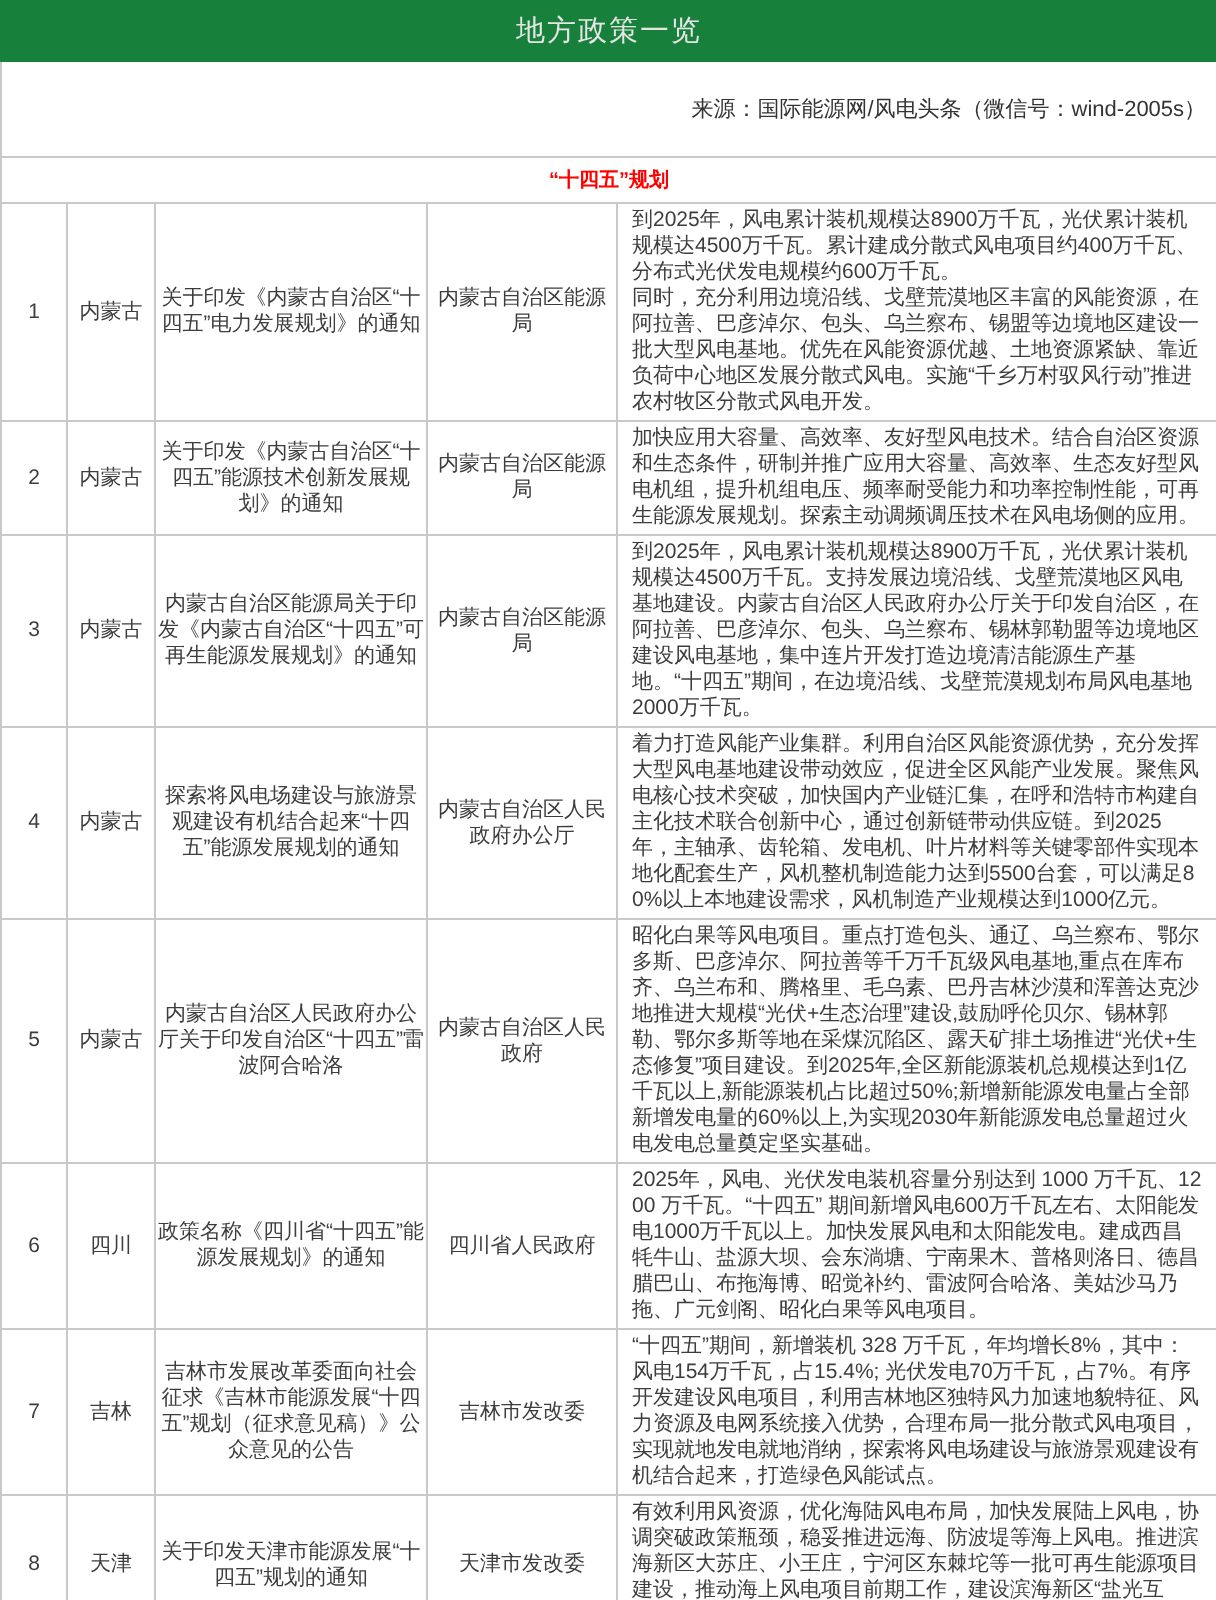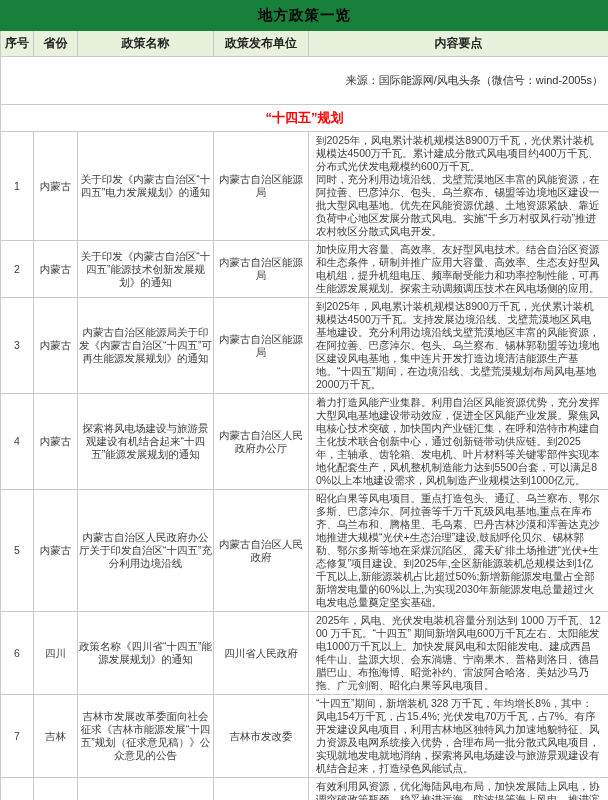--- a/index.html
+++ b/index.html
@@ -19,23 +19,23 @@
   }
   td, th {
     border: 1px solid #c9c9c9;
     box-sizing: border-box;
     word-break: break-all;
   }
   
   .title-row td {
     background: #17813c;
     border: 1px solid #17813c;
-    color: #000000;
+    color: #e5e5e5;
     font-size: 14.5px;
-    font-weight: bold;
+    font-weight: normal;
     text-align: center;
     height: 30px;
     letter-spacing: 1px;
   }
   
   .head-row th {
     background: #e8f1db;
     color: #222222;
     font-size: 12px;
     font-weight: bold;
@@ -47,21 +47,21 @@
   .source-row td {
     text-align: right;
     font-size: 11px;
     color: #333333;
     padding: 16px 5px;
     background: #ffffff;
   }
   
   .section-row td {
     text-align: center;
-    font-size: 13px;
+    font-size: 10px;
     font-weight: bold;
     padding: 4px 2px;
     background: #ffffff;
   }
   
   tbody td {
     font-size: 10.5px;
     color: #3d3d3d;
     line-height: 13px;
   }
@@ -86,27 +86,20 @@
       <col style="width:33px">
       <col style="width:44px">
       <col style="width:136px">
       <col style="width:95px">
       <col style="width:300px">
     </colgroup>
     <thead>
       <tr class="title-row">
         <td colspan="5">地方政策一览</td>
       </tr>
-      <tr class="head-row">
-        <th>序号</th>
-        <th>省份</th>
-        <th>政策名称</th>
-        <th>政策发布单位</th>
-        <th>内容要点</th>
-      </tr>
       <tr class="source-row">
         <td colspan="5">来源：国际能源网/风电头条（微信号：wind-2005s）</td>
       </tr>
       <tr class="section-row">
         <td colspan="5">
           <span style="color: rgb(254, 0, 0);">“十四五”规划</span>
         </td>
       </tr>
     </thead>
     <tbody>
@@ -128,36 +121,36 @@
           <td class="c-content">
             <p>加快应用大容量、高效率、友好型风电技术。结合自治区资源和生态条件，研制并推广应用大容量、高效率、生态友好型风电机组，提升机组电压、频率耐受能力和功率控制性能，可再生能源发展规划。探索主动调频调压技术在风电场侧的应用。</p>
           </td>
         </tr>
         <tr>
           <td class="c-no">3</td>
           <td class="c-prov">内蒙古</td>
           <td class="c-policy">内蒙古自治区能源局关于印发《内蒙古自治区“十四五”可再生能源发展规划》的通知</td>
           <td class="c-agency">内蒙古自治区能源局</td>
           <td class="c-content">
-            <p>到2025年，风电累计装机规模达8900万千瓦，光伏累计装机规模达4500万千瓦。支持发展边境沿线、戈壁荒漠地区风电基地建设。充分利用边境沿线戈壁荒漠地区丰富的风能资源，在阿拉善、巴彦淖尔、包头、乌兰察布、锡林郭勒盟等边境地区建设风电基地，集中连片开发打造边境清洁能源生产基地。“十四五”期间，在边境沿线、戈壁荒漠规划布局风电基地2000万千瓦。</p>
+            <p>到2025年，风电累计装机规模达8900万千瓦，光伏累计装机规模达4500万千瓦。支持发展边境沿线、戈壁荒漠地区风电基地建设。内蒙古自治区人民政府办公厅关于印发自治区，在阿拉善、巴彦淖尔、包头、乌兰察布、锡林郭勒盟等边境地区建设风电基地，集中连片开发打造边境清洁能源生产基地。“十四五”期间，在边境沿线、戈壁荒漠规划布局风电基地2000万千瓦。</p>
           </td>
         </tr>
         <tr>
           <td class="c-no">4</td>
           <td class="c-prov">内蒙古</td>
           <td class="c-policy">探索将风电场建设与旅游景观建设有机结合起来“十四五”能源发展规划的通知</td>
           <td class="c-agency">内蒙古自治区人民政府办公厅</td>
           <td class="c-content">
             <p>着力打造风能产业集群。利用自治区风能资源优势，充分发挥大型风电基地建设带动效应，促进全区风能产业发展。聚焦风电核心技术突破，加快国内产业链汇集，在呼和浩特市构建自主化技术联合创新中心，通过创新链带动供应链。到2025年，主轴承、齿轮箱、发电机、叶片材料等关键零部件实现本地化配套生产，风机整机制造能力达到5500台套，可以满足80%以上本地建设需求，风机制造产业规模达到1000亿元。</p>
           </td>
         </tr>
         <tr>
           <td class="c-no">5</td>
           <td class="c-prov">内蒙古</td>
-          <td class="c-policy">内蒙古自治区人民政府办公厅关于印发自治区“十四五”充分利用边境沿线</td>
+          <td class="c-policy">内蒙古自治区人民政府办公厅关于印发自治区“十四五”雷波阿合哈洛</td>
           <td class="c-agency">内蒙古自治区人民政府</td>
           <td class="c-content">
             <p>昭化白果等风电项目。重点打造包头、通辽、乌兰察布、鄂尔多斯、巴彦淖尔、阿拉善等千万千瓦级风电基地,重点在库布齐、乌兰布和、腾格里、毛乌素、巴丹吉林沙漠和浑善达克沙地推进大规模“光伏+生态治理”建设,鼓励呼伦贝尔、锡林郭勒、鄂尔多斯等地在采煤沉陷区、露天矿排土场推进“光伏+生态修复”项目建设。到2025年,全区新能源装机总规模达到1亿千瓦以上,新能源装机占比超过50%;新增新能源发电量占全部新增发电量的60%以上,为实现2030年新能源发电总量超过火电发电总量奠定坚实基础。</p>
           </td>
         </tr>
         <tr>
           <td class="c-no">6</td>
           <td class="c-prov">四川</td>
           <td class="c-policy">政策名称《四川省“十四五”能源发展规划》的通知</td>
           <td class="c-agency">四川省人民政府</td>

